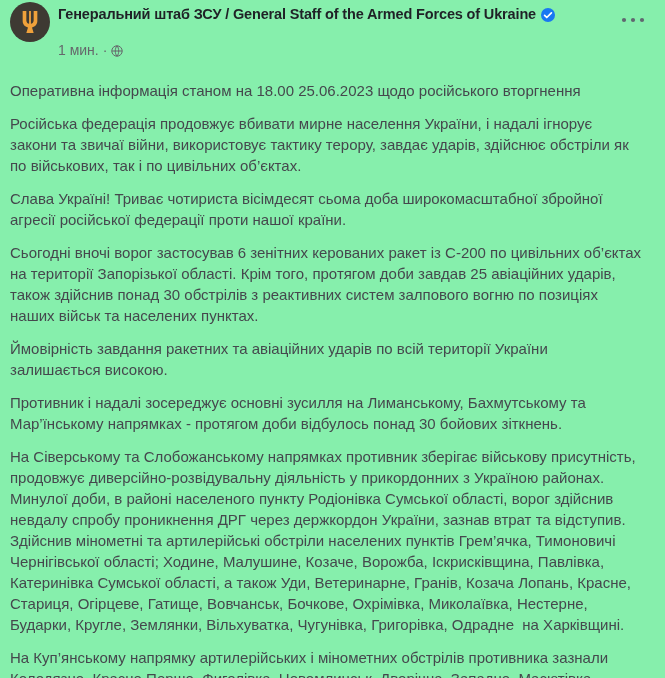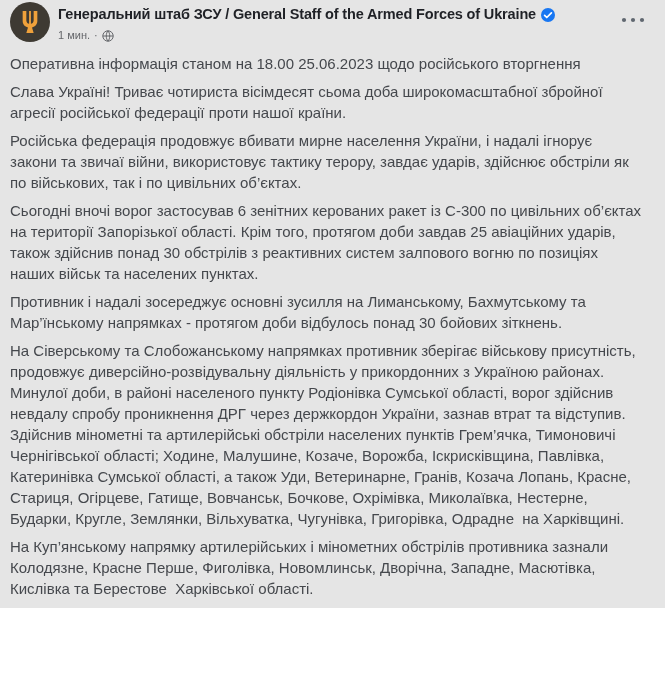--- a/index.html
+++ b/index.html
@@ -10,22 +10,22 @@
   body {
     width: 665px;
     height: 678px;
     overflow: hidden;
     font-family: "Liberation Sans", sans-serif;
     -webkit-font-smoothing: antialiased;
   }
   .post {
     position: relative;
     width: 665px;
-    height: 608px;
-    background: #e5e5e5;
+    height: 678px;
+    background: #86efac;
   }
   
   .header {
     position: relative;
     display: flex;
     align-items: flex-start;
     padding: 2px 10px 0 10px;
   }
   .avatar {
     flex: 0 0 auto;
@@ -57,22 +57,22 @@
     cursor: pointer;
   }
   .verified {
     margin-left: 5px;
     display: inline-flex;
     flex: 0 0 auto;
   }
   .meta-row {
     display: flex;
     align-items: center;
-    margin-top: 3px;
-    font-size: 11px;
+    margin-top: 18px;
+    font-size: 14px;
     color: #65676b;
     line-height: 16px;
   }
   .meta-sep {
     margin: 0 4px;
   }
   .globe {
     display: inline-flex;
     margin-top: 1px;
   }
@@ -89,21 +89,21 @@
     cursor: pointer;
   }
   
   .content {
     padding: 10px 23px 0 10px;
     font-size: 15px;
     line-height: 21px;
     color: #45484d;
   }
   .content p {
-    margin: 0 0 7px 0;
+    margin: 12px 0 7px 0;
     white-space: pre-wrap;
   }
 </style>
 </head>
 <body>
 
 <div class="post">
 
   <div class="header">
 
@@ -146,21 +146,22 @@
           <circle cx="12" cy="3" r="2.1" fill="#606770"></circle>
           <circle cx="21" cy="3" r="2.1" fill="#606770"></circle>
         </svg>
       </span>
     </div>
 
   </div>
 
   <div class="content">
     <p>Оперативна інформація станом на 18.00 25.06.2023 щодо російського вторгнення</p>
+    <p>Російська федерація продовжує вбивати мирне населення України, і надалі ігнорує закони та звичаї війни, використовує тактику терору, завдає ударів, здійснює обстріли як по військових, так і по цивільних об’єктах.</p>
     <p>Слава Україні! Триває чотириста вісімдесят сьома доба широкомасштабної збройної агресії російської федерації проти нашої країни.</p>
-    <p>Російська федерація продовжує вбивати мирне населення України, і надалі ігнорує закони та звичаї війни, використовує тактику терору, завдає ударів, здійснює обстріли як по військових, так і по цивільних об’єктах.</p>
-    <p>Сьогодні вночі ворог застосував 6 зенітних керованих ракет із С-300 по цивільних об’єктах на території Запорізької області. Крім того, протягом доби завдав 25 авіаційних ударів, також здійснив понад 30 обстрілів з реактивних систем залпового вогню по позиціях наших військ та населених пунктах.</p>
+    <p>Сьогодні вночі ворог застосував 6 зенітних керованих ракет із С-200 по цивільних об’єктах на території Запорізької області. Крім того, протягом доби завдав 25 авіаційних ударів, також здійснив понад 30 обстрілів з реактивних систем залпового вогню по позиціях наших військ та населених пунктах.</p>
+    <p>Ймовірність завдання ракетних та авіаційних ударів по всій території України залишається високою.</p>
     <p>Противник і надалі зосереджує основні зусилля на Лиманському, Бахмутському та Мар’їнському напрямках - протягом доби відбулось понад 30 бойових зіткнень.</p>
     <p>На Сіверському та Слобожанському напрямках противник зберігає військову присутність, продовжує диверсійно-розвідувальну діяльність у прикордонних з Україною районах. Минулої доби, в районі населеного пункту Родіонівка Сумської області, ворог здійснив невдалу спробу проникнення ДРГ через держкордон України, зазнав втрат та відступив. Здійснив мінометні та артилерійські обстріли населених пунктів Грем’ячка, Тимоновичі Чернігівської області; Ходине, Малушине, Козаче, Ворожба, Іскрисківщина, Павлівка, Катеринівка Сумської області, а також Уди, Ветеринарне, Гранів, Козача Лопань, Красне, Стариця, Огірцеве, Гатище, Вовчанськ, Бочкове, Охрімівка, Миколаївка, Нестерне, Бударки, Кругле, Землянки, Вільхуватка, Чугунівка, Григорівка, Одрадне  на Харківщині.</p>
     <p>На Куп’янському напрямку артилерійських і мінометних обстрілів противника зазнали Колодязне, Красне Перше, Фиголівка, Новомлинськ, Дворічна, Западне, Масютівка, Кислівка та Берестове  Харківської області.</p>
   </div>
 
 </div>
 
 </body></html>

